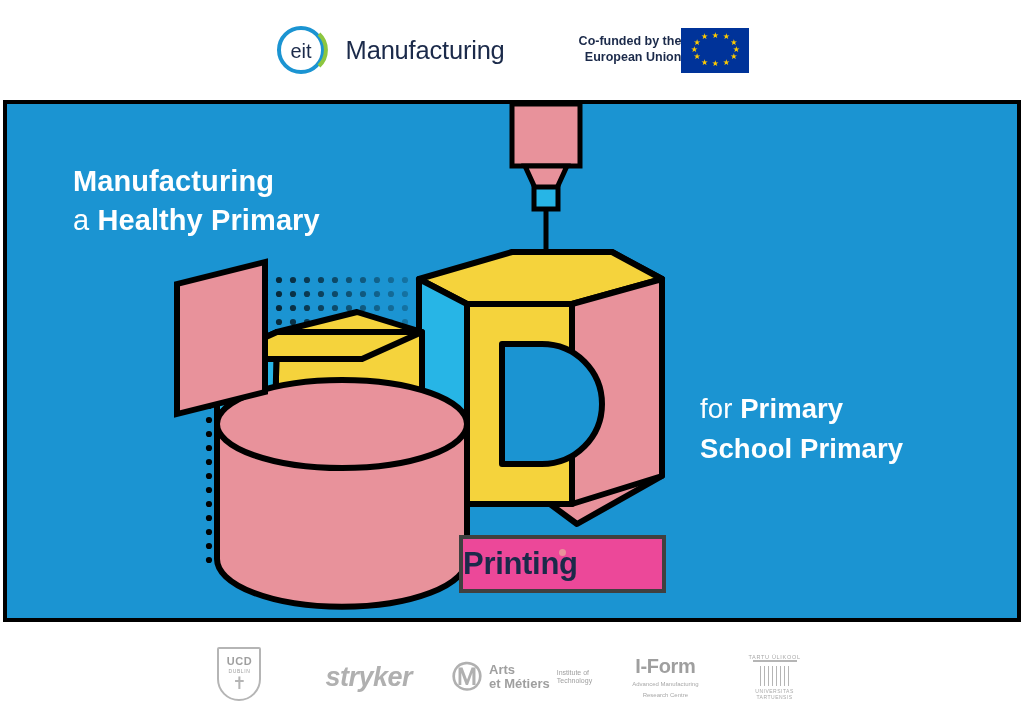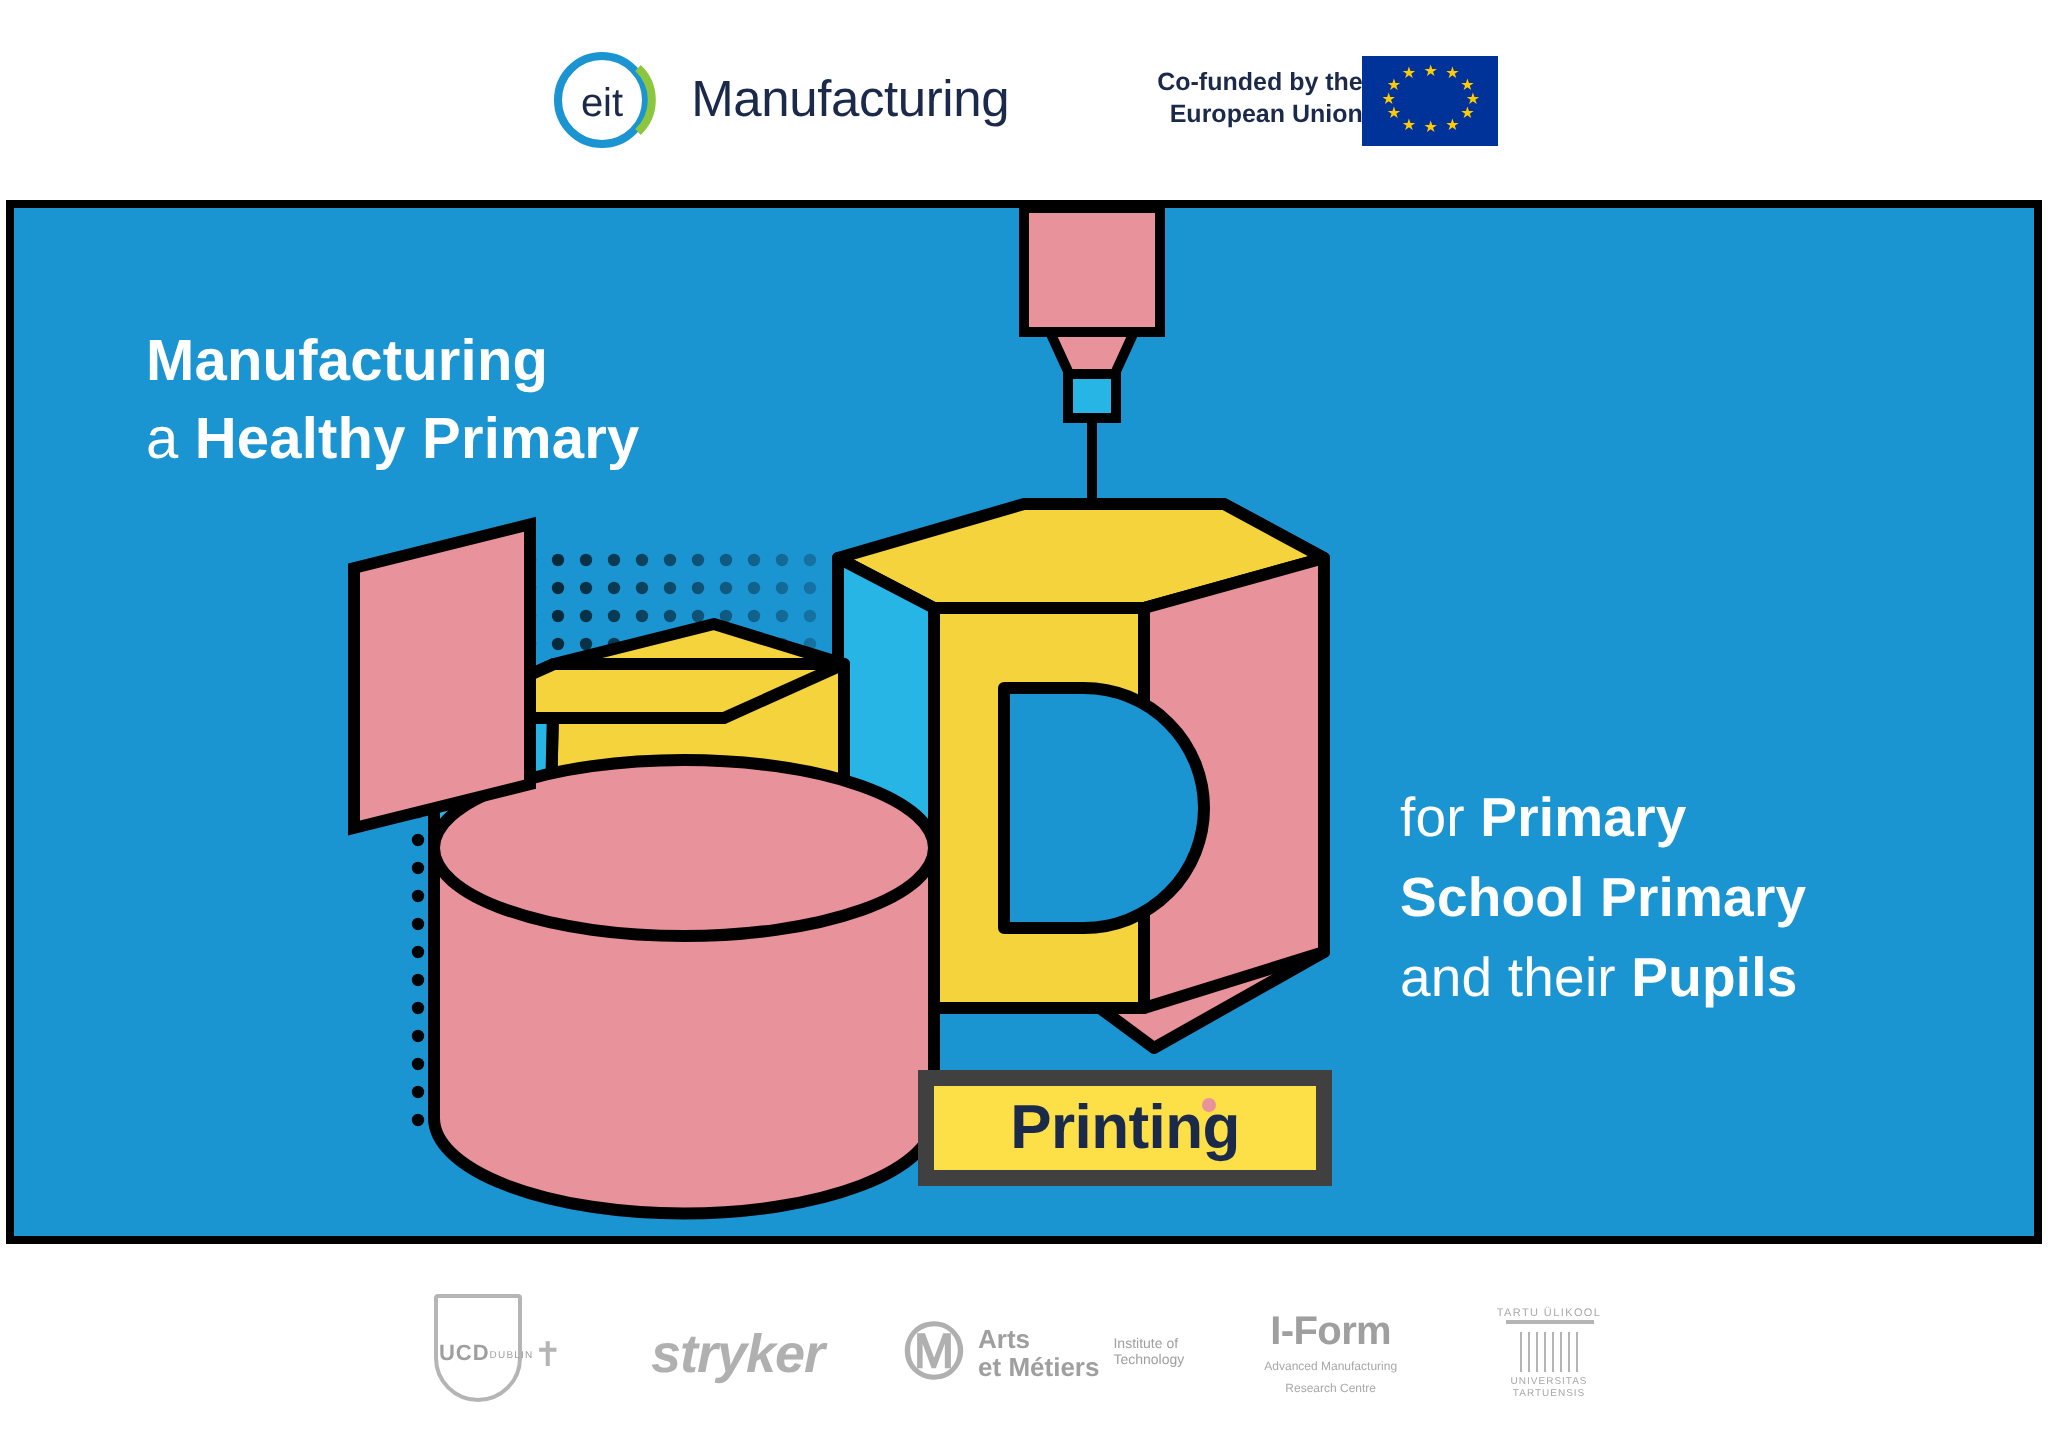--- a/index.html
+++ b/index.html
@@ -101,25 +101,24 @@
   .art {
     position: absolute;
     top: 0; left: 150px;
     width: 560px; height: 518px;
   }
 
   .printing-label {
     position: absolute;
     left: 452px; top: 431px;
     width: 207px; height: 58px;
-    background: #fde047;
-    border: 8px solid #404040;
-    display: flex;
-    align-items: center;
-    justify-content: center;
+    background: #ec4899;
+    border: 4px solid #404040;
+    display: flex;
+    align-items: center;
   }
   .printing-label .txt {
     font-size: 31px;
     font-weight: bold;
     color: #1b2a4a;
     letter-spacing: -0.3px;
     position: relative;
   }
   .printing-dot {
     position: absolute;
@@ -141,21 +140,21 @@
     color: #adadad;
   }
   .flogo { display: flex; align-items: center; justify-content: center; }
 
   .ucd { width: 52px; height: 60px; position: relative; }
   .ucd .shield {
     width: 44px; height: 54px;
     border: 2px solid #b5b5b5;
     border-radius: 2px 2px 22px 22px;
     margin: 0 auto;
-    display: flex; flex-direction: row;
+    display: flex; flex-direction: column;
     align-items: center;
     padding-top: 6px;
   }
   .ucd .u1 { font-size: 11px; font-weight: bold; color: #9f9f9f; letter-spacing: 0.5px; }
   .ucd .u2 { font-size: 5px; color: #9f9f9f; letter-spacing: 0.6px; margin-top: 1px; }
   .ucd .cross { font-size: 17px; color: #b5b5b5; margin-top: 1px; line-height: 1; }
 
   .stryker { font-size: 27px; font-weight: bold; color: #b0b0b0; font-style: italic; letter-spacing: -0.5px; margin-left: 20px; }
 
   .am { display: flex; align-items: center; gap: 7px; }
@@ -273,21 +272,20 @@
     <div class="printing-label">
       <div class="txt">
         <span>Printing</span>
         <span class="printing-dot"></span>
       </div>
     </div>
 
     <div class="subline">
       <div><span class="l">for </span><span class="b">Primary</span></div>
       <div><span class="b">School Primary</span></div>
-      <div><span class="l">and their </span><span class="b">Pupils</span></div>
     </div>
   </div>
 
   <div class="footer">
 
     <div class="flogo">
       <div class="ucd">
         <div class="shield">
           <div class="u1">UCD</div>
           <div class="u2">DUBLIN</div>

